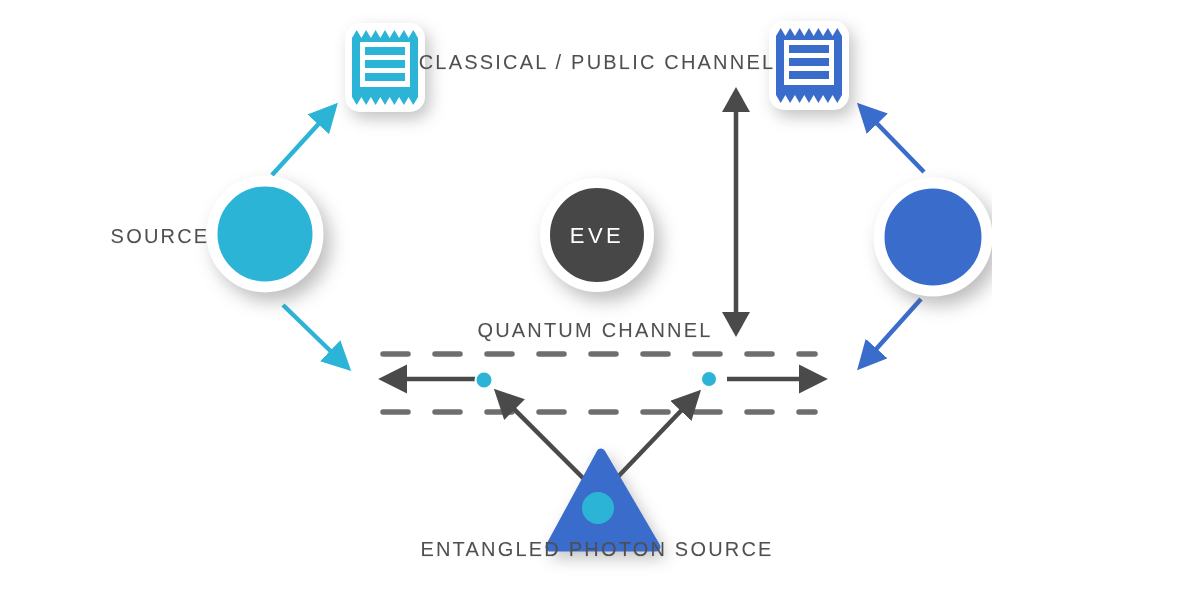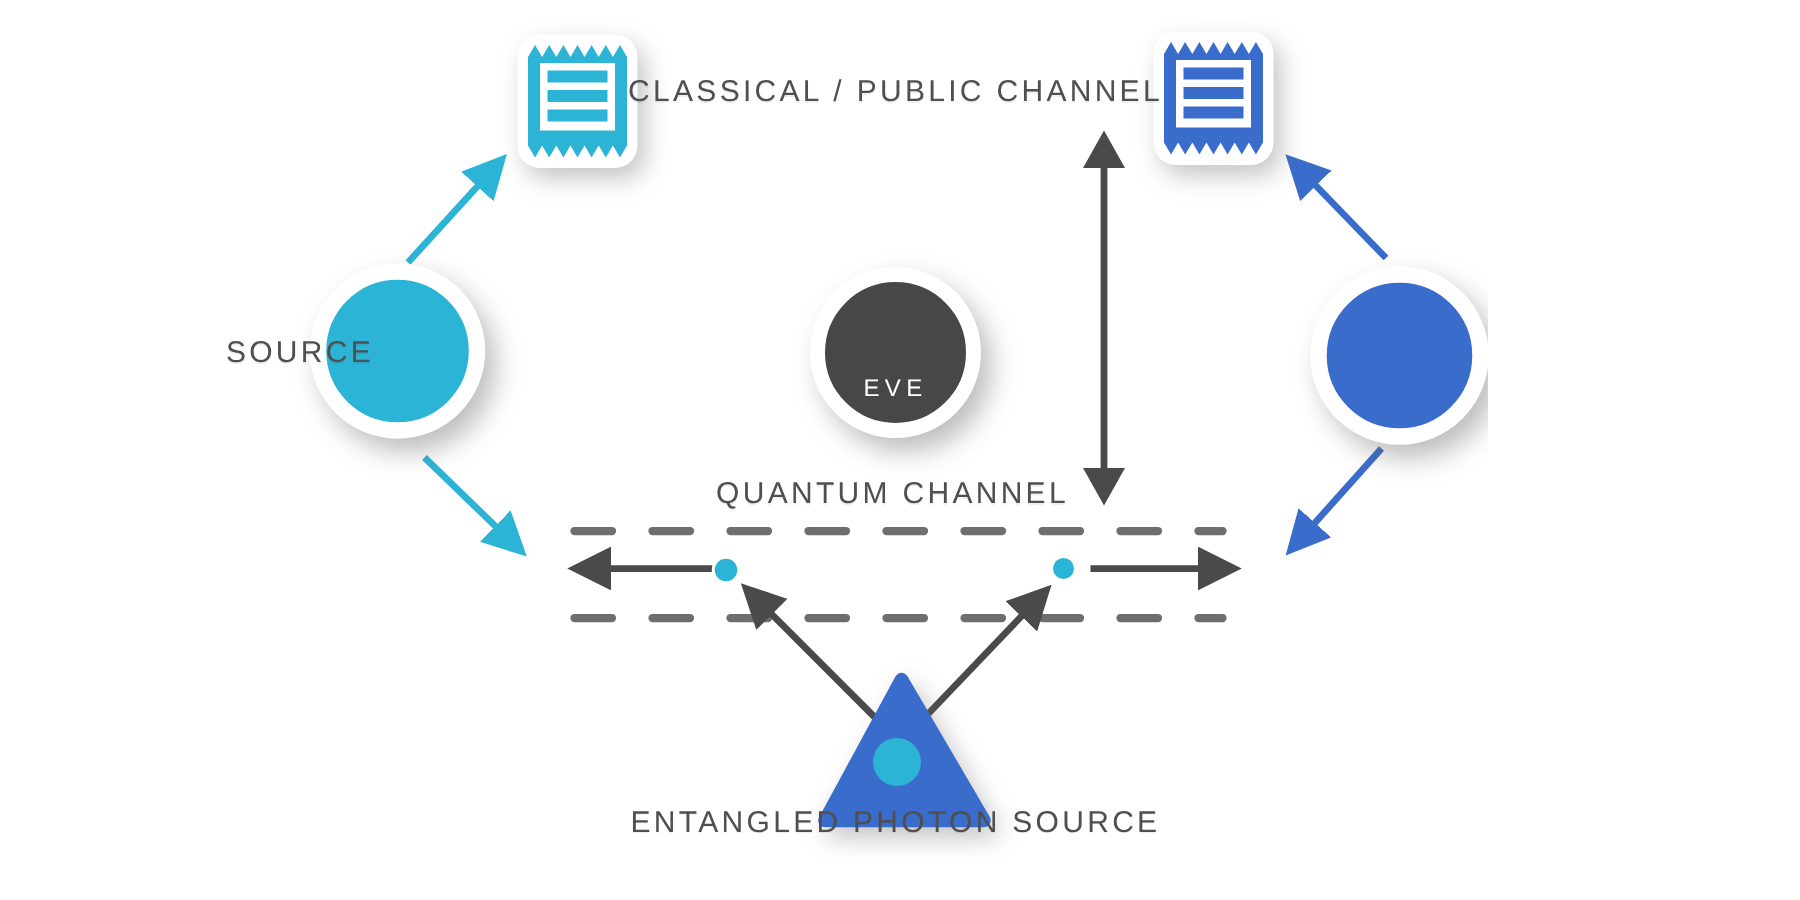--- a/index.html
+++ b/index.html
@@ -31,21 +31,21 @@
   .ticket-inner{fill:#fff;}
   .triangle{fill:var(--blue);stroke:var(--blue);stroke-width:9;stroke-linejoin:round;}
   .photon{fill:var(--cyan);stroke:#fff;stroke-width:2;}
 
   
   .lbl{
     position:absolute;transform:translate(-50%,-50%);white-space:nowrap;
     font-size:20px;letter-spacing:2.2px;color:var(--label);
     text-shadow:0 1px 0 rgba(0,0,0,0.06);
   }
-  .lbl.eve-label{font-size:16px;letter-spacing:3.5px;color:var(--eve-text);text-shadow:none;margin-top:24px;}
+  .lbl.eve-label{font-size:22px;letter-spacing:3.5px;color:var(--eve-text);text-shadow:none;}
   .lbl.copyright{font-size:25px;letter-spacing:0;color:#000;font-weight:bold;text-shadow:none;}
 </style>
 </head>
 <body>
 
 <div class="canvas">
 
   <svg class="scene" viewBox="0 0 1200 600">
     <defs>
       <marker id="mDark" markerWidth="6.5" markerHeight="6.5" refX="5.2" refY="3.25" orient="auto" markerUnits="strokeWidth">
@@ -107,21 +107,21 @@
     <circle class="node-cyan node-shadow" cx="265" cy="234" r="53"></circle>
     <circle class="node-blue node-shadow" cx="933" cy="237" r="54"></circle>
     <circle class="node-eve node-shadow" cx="597" cy="235" r="52"></circle>
   </svg>
 
   <div class="lbl" style="left:597px;top:62px;">CLASSICAL / PUBLIC CHANNEL</div>
 
 
   <div class="lbl eve-label" style="left:597px;top:236px;">EVE</div>
 
-  <div class="lbl" style="left:160px;top:236px;margin-left:40px;">SOURCE</div>
+  <div class="lbl" style="left:160px;top:236px;">SOURCE</div>
 
 
   <div class="lbl" style="left:595px;top:330px;text-align:right;">QUANTUM CHANNEL</div>
 
   <div class="lbl" style="left:597px;top:549px;">ENTANGLED PHOTON SOURCE</div>
 
   <div class="lbl copyright" style="left:1115px;top:553px;">©</div>
 </div>
 
 </body></html>

